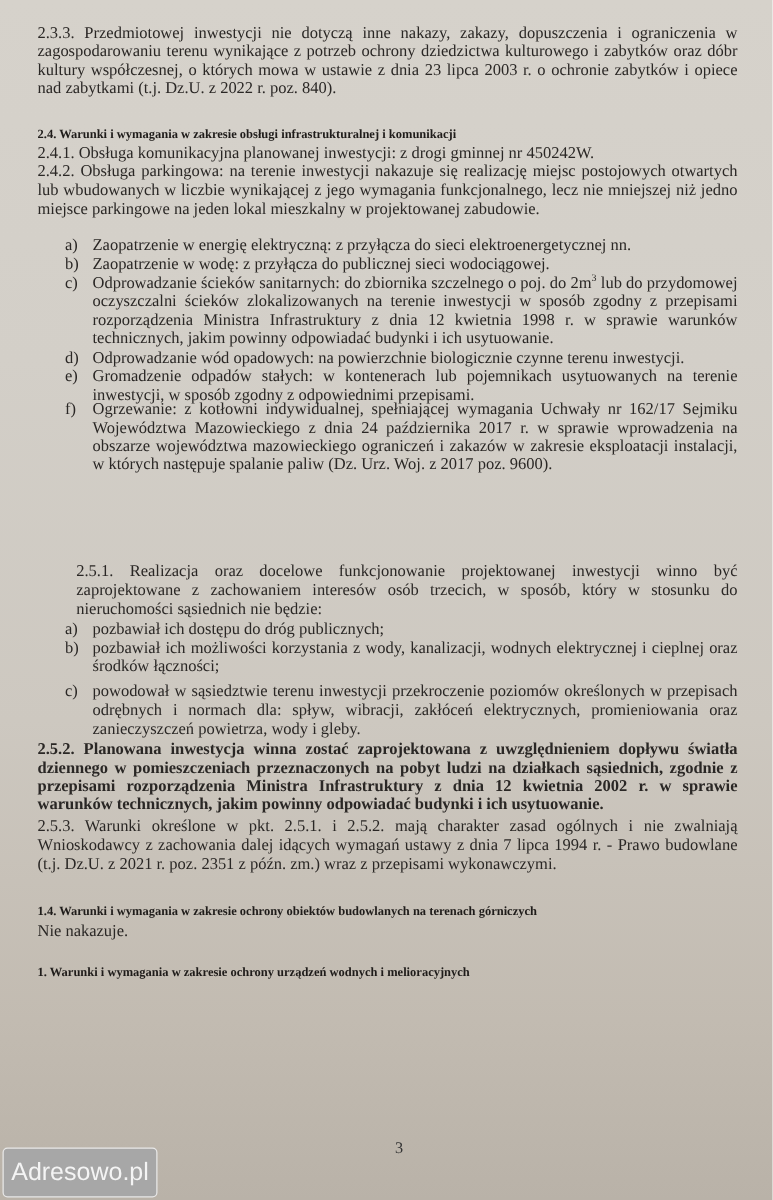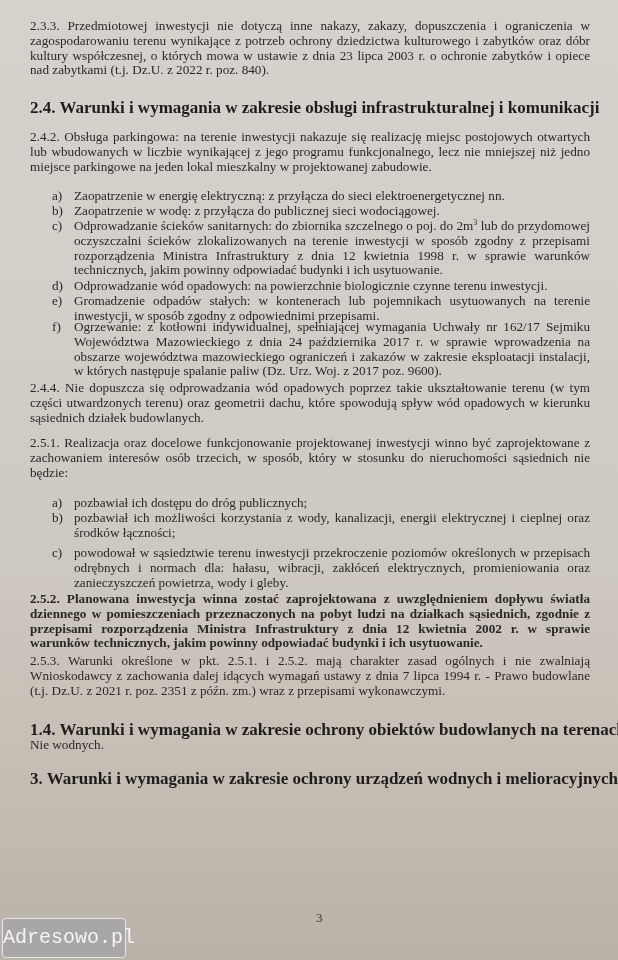--- a/index.html
+++ b/index.html
@@ -4,39 +4,40 @@
 <style>
   html,body{margin:0;padding:0;}
   body{
     width:618px;height:960px;overflow:hidden;position:relative;
     background:linear-gradient(180deg,#d6d2cb 0%,#d3cfc8 30%,#cdc8c0 60%,#c2bbb1 85%,#b9b2a8 100%);
     font-family:"Liberation Serif","DejaVu Serif",serif;
     color:#2a2725;
   }
   .page{position:absolute;left:0;top:0;width:618px;height:912px;}
   .p{position:absolute;left:30px;right:28px;font-size:13.2px;line-height:14.8px;text-align:justify;text-align-last:left;}
-  .h{position:absolute;left:30px;right:20px;font-size:17px;font-weight:bold;line-height:15px;white-space:nowrap;color:#1f1c1a;}
+  .h{position:absolute;left:30px;right:20px;font-size:10px;font-weight:bold;line-height:15px;white-space:nowrap;color:#1f1c1a;}
   .li{position:absolute;left:52px;right:28px;font-size:13.2px;line-height:14.8px;}
   .li .lab{position:absolute;left:0;top:0;width:18px;}
   .li .txt{display:block;margin-left:22px;text-align:justify;text-align-last:left;}
   .pagenum{position:absolute;left:316px;top:910px;font-size:13px;color:#333;}
   .watermark{position:absolute;left:2px;top:918px;width:124px;height:40px;box-sizing:border-box;
     border:1.5px solid #e8e8e8;border-radius:4px;background:#a7a7a7;color:#f4f4f4;
-    font-family:Liberation Mono, monospace;font-size:20px;line-height:38px;text-align:center;}
+    font-family:Liberation Sans, sans-serif;font-size:20px;line-height:38px;text-align:center;}
   sup{font-size:8px;line-height:0;}
 </style>
 </head>
 <body>
 
 <div class="page">
 
   <div class="p" style="top:19px;">2.3.3. Przedmiotowej inwestycji nie dotyczą inne nakazy, zakazy, dopuszczenia i ograniczenia w zagospodarowaniu terenu wynikające z potrzeb ochrony dziedzictwa kulturowego i zabytków oraz dóbr kultury współczesnej, o których mowa w ustawie z dnia 23 lipca 2003 r. o ochronie zabytków i opiece nad zabytkami (t.j. Dz.U. z 2022 r. poz. 840).</div>
 
   <div class="h" style="top:100px;">2.4. Warunki i wymagania w zakresie obsługi  infrastrukturalnej i komunikacji</div>
-  <div class="p" style="top:130px;">2.4.2. Obsługa parkingowa: na terenie inwestycji nakazuje się realizację miejsc postojowych otwartych lub wbudowanych w liczbie wynikającej z jego programu funkcjonalnego, lecz nie mniejszej niż jedno miejsce parkingowe na jeden lokal mieszkalny w projektowanej zabudowie.</div>
+  <div class="p" style="top:115px;">2.4.1. Obsługa komunikacyjna planowanej inwestycji: z drogi gminnej nr 450242W.</div>
+  <div class="p" style="top:130px;">2.4.2. Obsługa parkingowa: na terenie inwestycji nakazuje się realizację miejsc postojowych otwartych lub wbudowanych w liczbie wynikającej z jego wymagania funkcjonalnego, lecz nie mniejszej niż jedno miejsce parkingowe na jeden lokal mieszkalny w projektowanej zabudowie.</div>
 
   <div class="li" style="top:189px;">
     <span class="lab">a)</span>
     <span class="txt">Zaopatrzenie w energię elektryczną: z przyłącza do sieci elektroenergetycznej nn.</span>
   </div>
   <div class="li" style="top:204px;">
     <span class="lab">b)</span>
     <span class="txt">Zaopatrzenie w wodę: z przyłącza do publicznej sieci wodociągowej.</span>
   </div>
   <div class="li" style="top:219px;">
@@ -49,41 +50,40 @@
   </div>
   <div class="li" style="top:294px;">
     <span class="lab">e)</span>
     <span class="txt">Gromadzenie odpadów stałych: w kontenerach lub pojemnikach usytuowanych na terenie inwestycji, w sposób zgodny z odpowiednimi przepisami.</span>
   </div>
   <div class="li" style="top:320px;">
     <span class="lab">f)</span>
     <span class="txt">Ogrzewanie: z kotłowni indywidualnej, spełniającej wymagania Uchwały nr 162/17 Sejmiku Województwa Mazowieckiego z dnia 24 października 2017 r. w sprawie wprowadzenia na obszarze województwa mazowieckiego ograniczeń i zakazów w zakresie eksploatacji instalacji, w których następuje spalanie paliw (Dz. Urz. Woj. z 2017 poz. 9600).</span>
   </div>
 
-  <div class="p" style="top:381px;">2.4.4. Nie dopuszcza się odprowadzania wód opadowych poprzez takie ukształtowanie terenu (w tym części utwardzonych terenu) oraz geometrii dachu, które spowodują spływ wód opadowych w kierunku sąsiednich działek budowlanych.</div>
 
-  <div class="p" style="top:436px;">2.5.1. Realizacja oraz docelowe funkcjonowanie projektowanej inwestycji winno być zaprojektowane z zachowaniem interesów osób trzecich, w sposób, który w stosunku do nieruchomości sąsiednich nie będzie:</div>
+  <div class="p" style="top:450px;margin-left:31px;">2.5.1. Realizacja oraz docelowe funkcjonowanie projektowanej inwestycji winno być zaprojektowane z zachowaniem interesów osób trzecich, w sposób, który w stosunku do nieruchomości sąsiednich nie będzie:</div>
 
   <div class="li" style="top:496px;">
     <span class="lab">a)</span>
     <span class="txt">pozbawiał ich dostępu do dróg publicznych;</span>
   </div>
   <div class="li" style="top:511px;">
     <span class="lab">b)</span>
-    <span class="txt">pozbawiał ich możliwości korzystania z wody, kanalizacji, energii elektrycznej i cieplnej oraz środków łączności;</span>
+    <span class="txt">pozbawiał ich możliwości korzystania z wody, kanalizacji, wodnych elektrycznej i cieplnej oraz środków łączności;</span>
   </div>
   <div class="li" style="top:546px;">
     <span class="lab">c)</span>
-    <span class="txt">powodował w sąsiedztwie terenu inwestycji przekroczenie poziomów określonych w przepisach odrębnych i normach dla: hałasu, wibracji, zakłóceń elektrycznych, promieniowania oraz zanieczyszczeń powietrza, wody i gleby.</span>
+    <span class="txt">powodował w sąsiedztwie terenu inwestycji przekroczenie poziomów określonych w przepisach odrębnych i normach dla: spływ, wibracji, zakłóceń elektrycznych, promieniowania oraz zanieczyszczeń powietrza, wody i gleby.</span>
   </div>
 
   <div class="p" style="top:592px;font-weight:bold;">2.5.2. Planowana inwestycja winna zostać zaprojektowana z uwzględnieniem dopływu światła dziennego w pomieszczeniach przeznaczonych na pobyt ludzi na działkach sąsiednich, zgodnie z przepisami rozporządzenia Ministra Infrastruktury z dnia 12 kwietnia 2002 r. w sprawie warunków technicznych, jakim powinny odpowiadać budynki i ich usytuowanie.</div>
   <div class="p" style="top:654px;">2.5.3. Warunki określone w pkt. 2.5.1. i 2.5.2. mają charakter zasad ogólnych i nie zwalniają Wnioskodawcy z zachowania dalej idących wymagań ustawy z dnia 7 lipca 1994 r. - Prawo budowlane (t.j. Dz.U. z 2021 r. poz. 2351 z późn. zm.) wraz z przepisami wykonawczymi.</div>
 
   <div class="h" style="top:722px;">1.4. Warunki i wymagania w zakresie ochrony obiektów budowlanych na terenach górniczych</div>
-  <div class="p" style="top:738px;">Nie wodnych.</div>
+  <div class="p" style="top:738px;">Nie nakazuje.</div>
 
-  <div class="h" style="top:771px;">3. Warunki i wymagania w zakresie ochrony urządzeń wodnych i melioracyjnych</div>
+  <div class="h" style="top:771px;">1. Warunki i wymagania w zakresie ochrony urządzeń wodnych i melioracyjnych</div>
 
   <div class="pagenum">3</div>
 </div>
 
 <div class="watermark">Adresowo.pl</div>
 
 </body></html>

